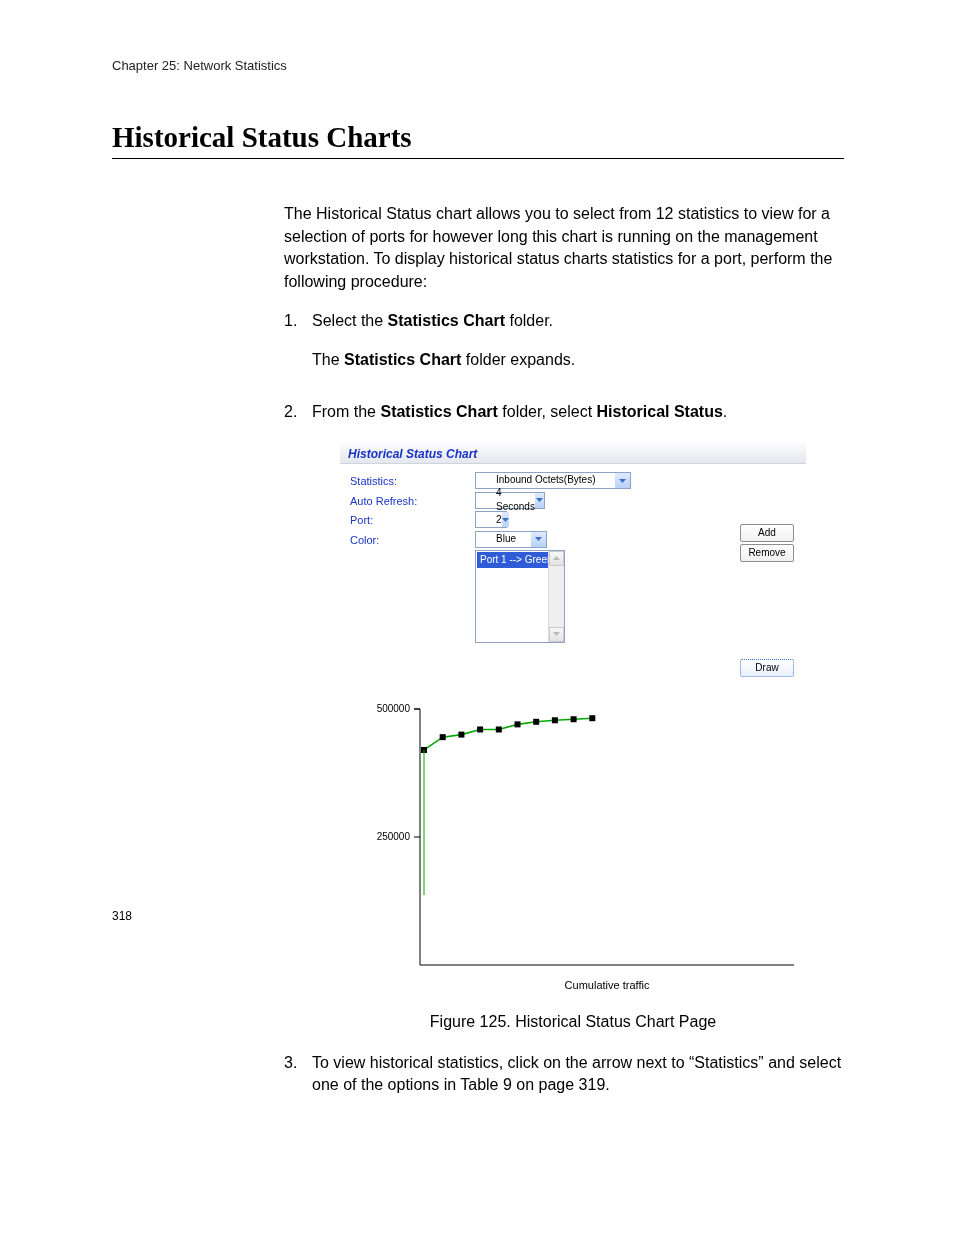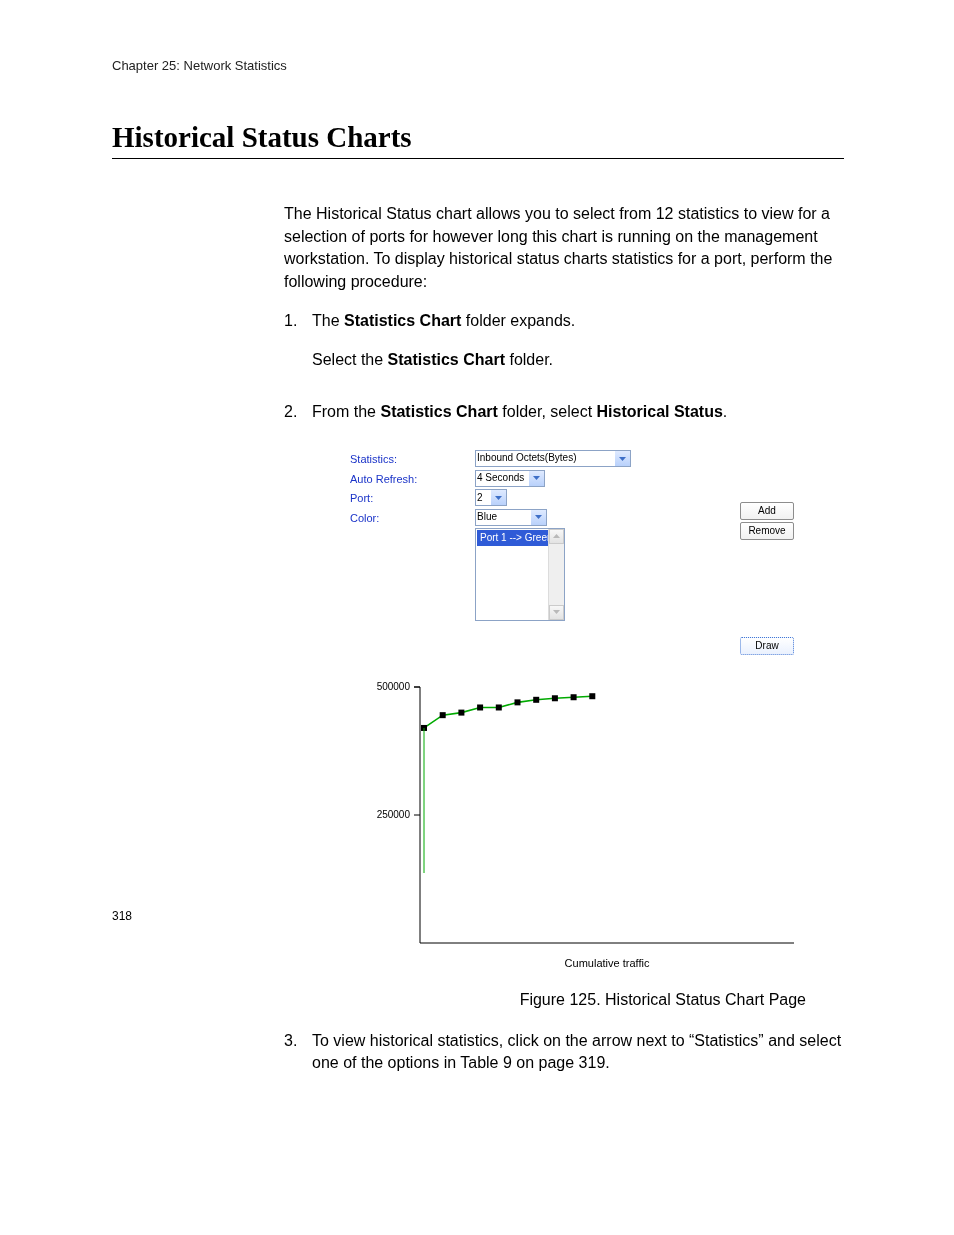--- a/index.html
+++ b/index.html
@@ -82,21 +82,21 @@
     font-size: 11px;
     padding-top: 2px;
   }
   .select {
     display: inline-flex;
     align-items: center;
     height: 17px;
     border: 1px solid #8ca3c6;
     background: #fff;
     font-size: 10px;
-    padding-left: 1px;
+    padding-left: 20px;
     color: #000;
   }
   .select .arrow {
     width: 15px;
     height: 100%;
     margin-left: auto;
     background: linear-gradient(#dfeaff, #b9d1fb);
     display: flex;
     align-items: center;
     justify-content: center;
@@ -161,21 +161,21 @@
   }
   .draw-row { text-align: right; padding-right: 12px; margin-top: 4px; }
   
   .chart-area {
     width: 466px;
     height: 300px;
     position: relative;
     margin-top: 20px;
   }
   .figure-caption {
-    text-align: right;
+    text-align: center;
     font-size: 16px;
     margin-top: 14px;
     width: 466px;
   }
   .pagenum {
     position: absolute;
     left: 112px;
     bottom: 62px;
     font-size: 12px;
   }
@@ -188,38 +188,39 @@
 
   <h1 class="h1">Historical Status Charts</h1>
 
   <div class="body-block">
     <p>The Historical Status chart allows you to select from 12 statistics to view for a selection of ports for however long this chart is running on the management workstation. To display historical status charts statistics for a port, perform the following procedure:</p>
 
     <div class="ol-row">
       <div class="ol-num">1.</div>
       <div class="ol-body">
         <p>
-          <span>The </span><b>Statistics Chart</b><span> folder expands.</span>
+          <span>Select the </span><b>Statistics Chart</b><span> folder.</span>
         </p>
         <p>
-          <span>Select the </span><b>Statistics Chart</b><span> folder.</span>
+          <span>The </span><b>Statistics Chart</b><span> folder expands.</span>
         </p>
       </div>
     </div>
 
     <div class="ol-row">
       <div class="ol-num">2.</div>
       <div class="ol-body">
         <p>
           <span>From the </span><b>Statistics Chart</b><span> folder, select </span><b>Historical Status</b><span>.</span>
         </p>
 
         <div class="figure-wrap">
 
           <div class="panel">
+            <div class="panel-header">Historical Status Chart</div>
             <div class="form">
 
               <div class="form-row">
                 <div class="form-label">Statistics:</div>
                 <div class="select" style="width:156px">
                   <span>Inbound Octets(Bytes)</span>
                   <span class="arrow">
                     <svg width="7" height="4">
                         <polygon points="0,0 7,0 3.5,4" fill="#3e6fc7"></polygon>
                       </svg>

